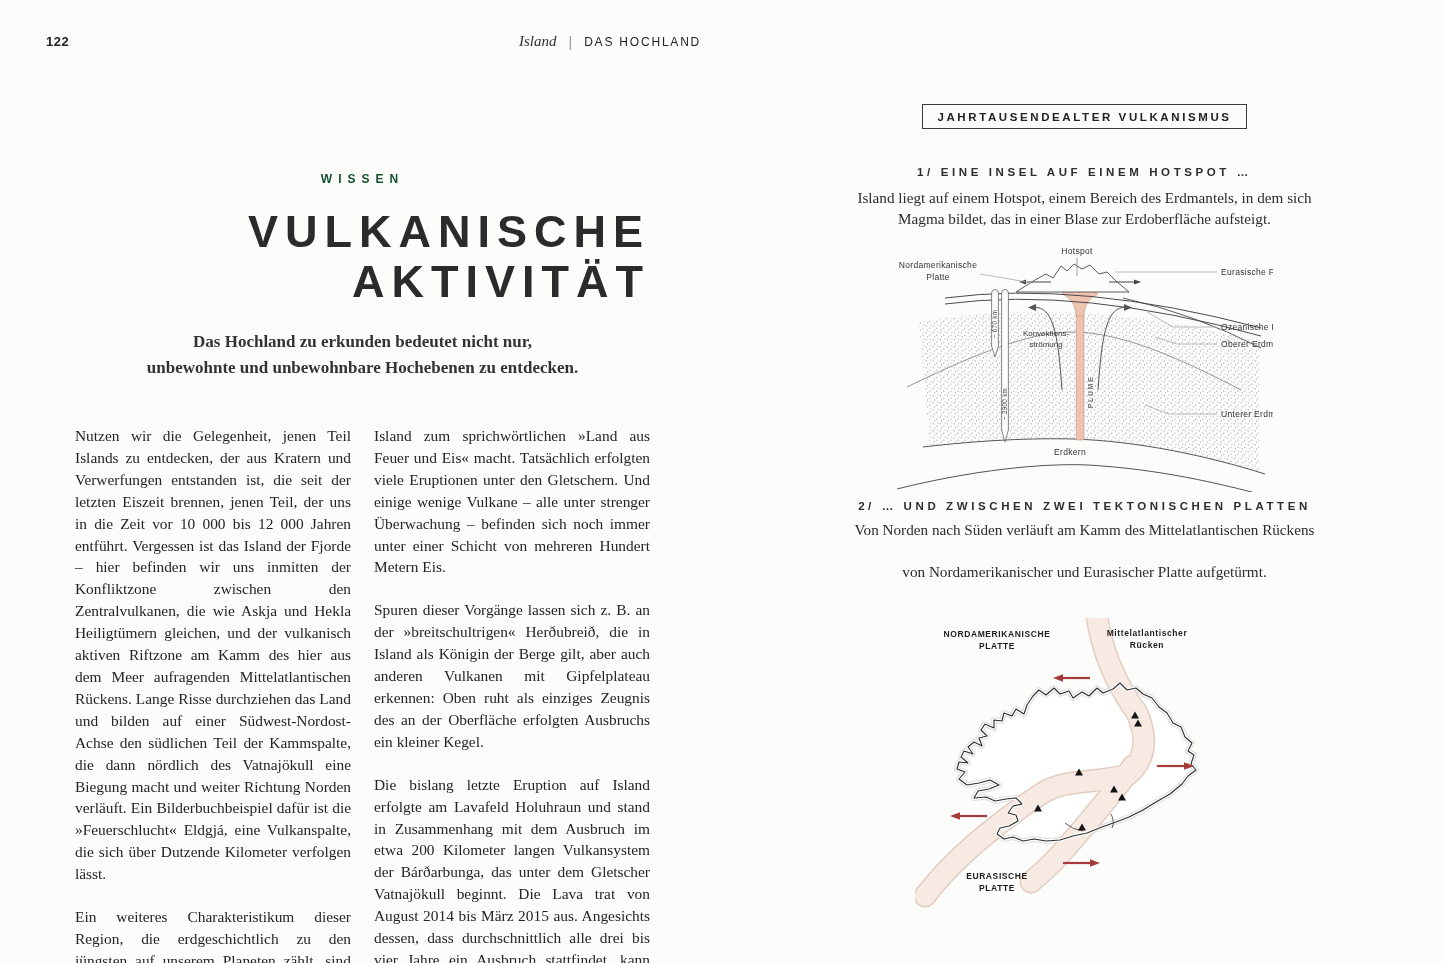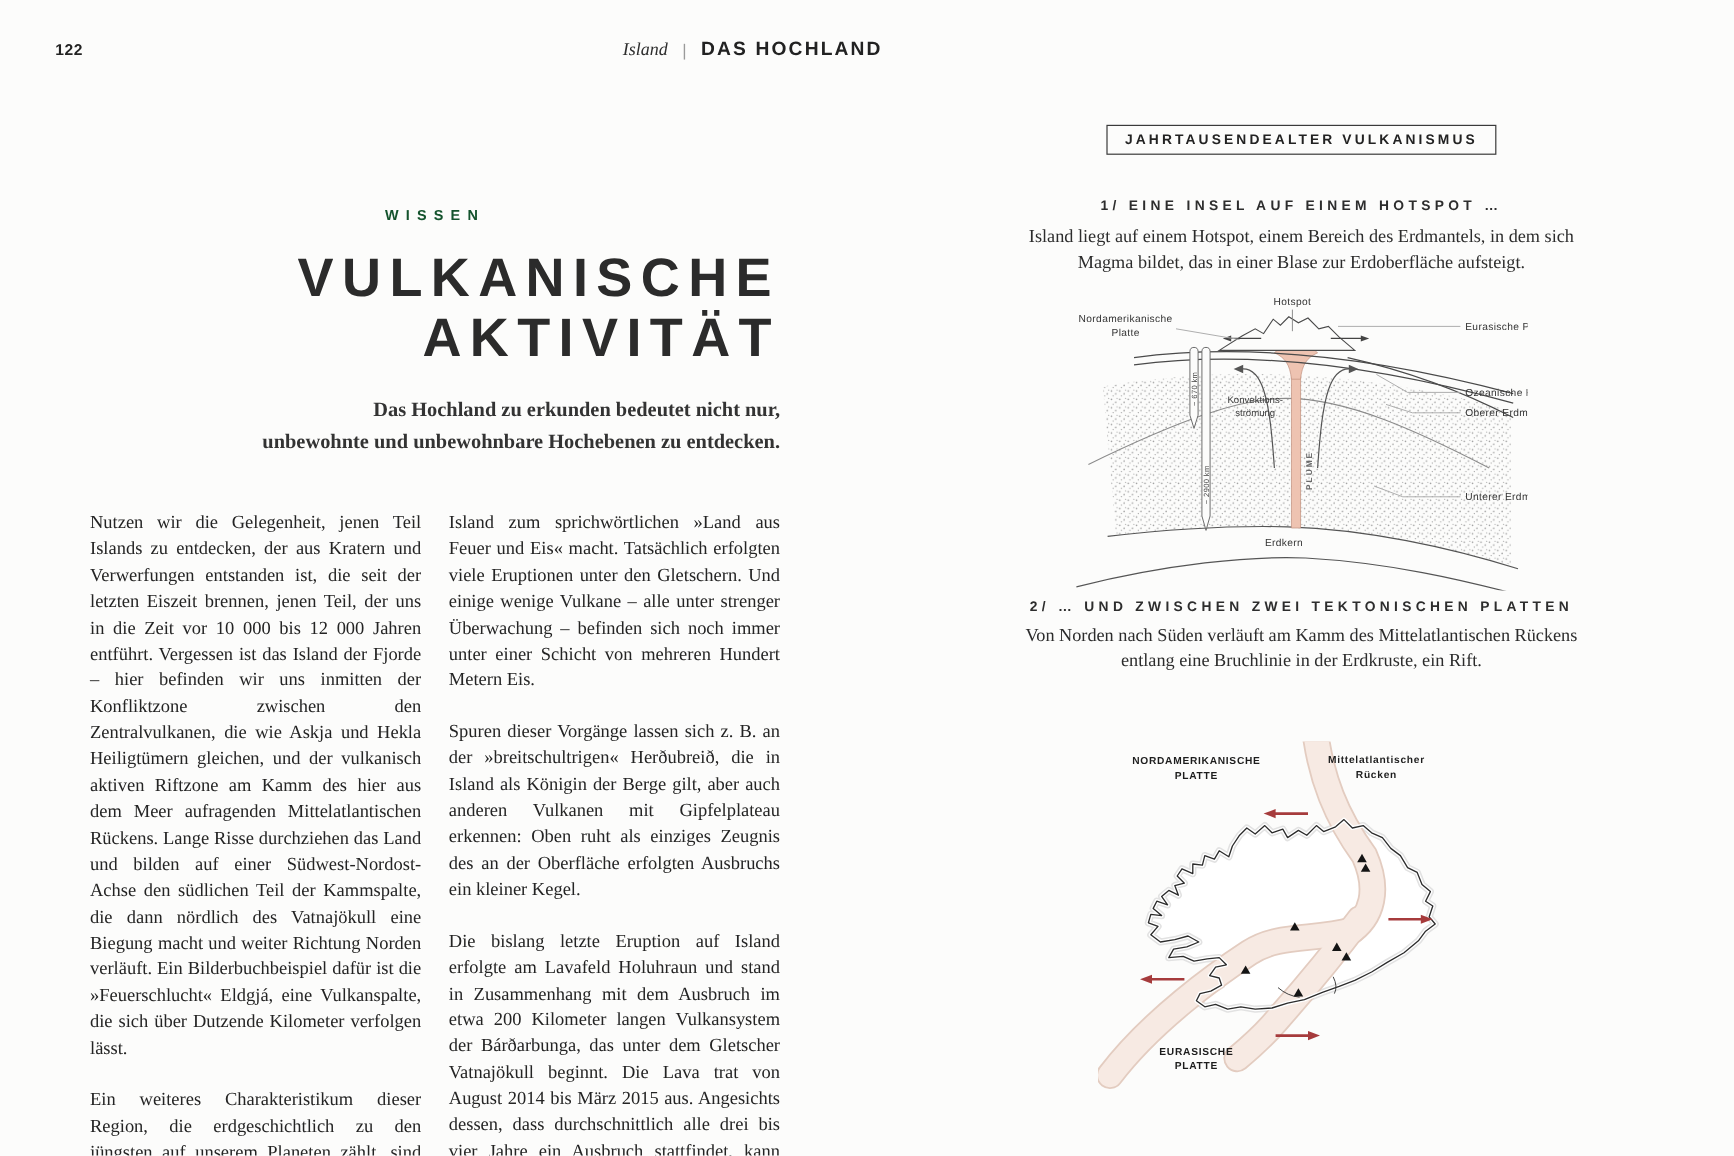--- a/index.html
+++ b/index.html
@@ -9,28 +9,28 @@
     font-family:"Liberation Serif","DejaVu Serif",serif;
   }
   .abs{position:absolute;}
   .sans{font-family:"Liberation Sans","DejaVu Sans",sans-serif;}
 
   
   .pagenum{left:46px;top:34px;font-size:13px;font-weight:bold;letter-spacing:.5px;}
   .runhead{left:519px;top:33px;display:flex;align-items:center;}
   .runhead .booktitle{font-style:italic;font-size:15px;color:#2e2e2e;}
   .runhead .sep{color:#9a9a9a;font-weight:300;margin:0 12px;font-size:14px;font-family:"Liberation Sans",sans-serif;}
-  .runhead .section{font-size:16px;font-weight:bold;letter-spacing:1.8px;color:#222;}
+  .runhead .section{font-size:12px;font-weight:normal;letter-spacing:1.8px;color:#222;}
 
   
   .kicker{left:75px;top:172px;width:575px;text-align:center;
     font-size:12px;font-weight:bold;letter-spacing:6px;color:#14532d;}
   .title{left:75px;top:207px;width:575px;text-align:right;
     font-size:45px;line-height:50px;font-weight:bold;letter-spacing:7px;color:#2b2b2b;}
-  .intro{left:75px;top:329px;width:575px;text-align:right;
+  .intro{left:75px;top:329px;width:575px;text-align:center;
     font-size:17px;line-height:26px;font-weight:bold;color:#333;}
   .bodycol{top:425px;width:276px;font-size:15.4px;line-height:21.9px;
     text-align:justify;hyphens:auto;-webkit-hyphens:auto;color:#242424;}
   .bodycol p{margin:0;}
   .bodycol p + p{margin-top:21px;}
   .col1{left:75px;}
   .col2{left:374px;}
 
   
   .rp-center{left:752px;width:665px;text-align:center;}
@@ -157,23 +157,23 @@
   </g>
   <text class="dlabel" x="338" y="35">Eurasische Platte</text>
   <text class="dlabel" x="338" y="90">Ozeanische Kruste</text>
   <text class="dlabel" x="338" y="107">Oberer Erdmantel</text>
   <text class="dlabel" x="338" y="177">Unterer Erdmantel</text>
 </svg>
 
 <div class="abs rp-center subhead sans s2head">2/ … UND ZWISCHEN ZWEI TEKTONISCHEN PLATTEN</div>
 <div class="abs rp-center boxtext s2text1">
   <div>Von Norden nach Süden verläuft am Kamm des Mittelatlantischen Rückens</div>
-  <div>entlang eine Bruchlinie in der Erdkruste, ein Rift.</div>
 </div>
 <div class="abs rp-center boxtext s2text2">
+  <div>von Nordamerikanischer und Eurasischer Platte aufgetürmt.</div>
 </div>
 
 <svg class="abs" style="left:915px;top:618px;" width="330" height="300" viewBox="0 0 330 300">
 
   <path d="M 118,78 L 124,72 L 131,77 L 139,70 L 145,76 L 154,73 L 158,80 L 167,74 L 174,78 L 182,70 L 188,75 L 198,71 L 205,65 L 212,72 L 221,70 L 228,76 L 237,80 L 244,89 L 252,95 L 258,105 L 266,109 L 270,119 L 277,125 L 273,133 L 279,137 L 276,146 L 281,152 L 273,158 L 267,166 L 255,176 L 241,184 L 228,192 L 214,199 L 201,204 L 187,209 L 172,215 L 158,218 L 145,222 L 131,223 L 119,221 L 108,223 L 98,219 L 89,221 L 82,216 L 85,210 L 94,208 L 103,203 L 101,197 L 93,195 L 98,188 L 107,186 L 101,180 L 91,181 L 80,183 L 71,179 L 59,180 L 63,173 L 74,171 L 84,167 L 75,162 L 64,165 L 52,167 L 44,161 L 50,154 L 42,151 L 44,144 L 53,145 L 46,139 L 49,133 L 58,136 L 53,129 L 59,124 L 67,128 L 64,120 L 72,118 L 66,112 L 70,106 L 79,110 L 79,102 L 87,103 L 89,95 L 97,98 L 101,91 L 109,96 L 112,87 Z" fill="#ffffff" stroke="#e2e2e2" stroke-width="6" stroke-linejoin="round"></path>
 
   <g fill="none" stroke-linecap="round">
     <g stroke="#e3ccc0" stroke-width="23">
       <path d="M 181,-8 C 186,30 198,62 222,95 C 234,122 230,146 208,160"></path>
       <path d="M 212,157 C 180,166 150,160 126,176 C 100,193 45,232 10,278"></path>

